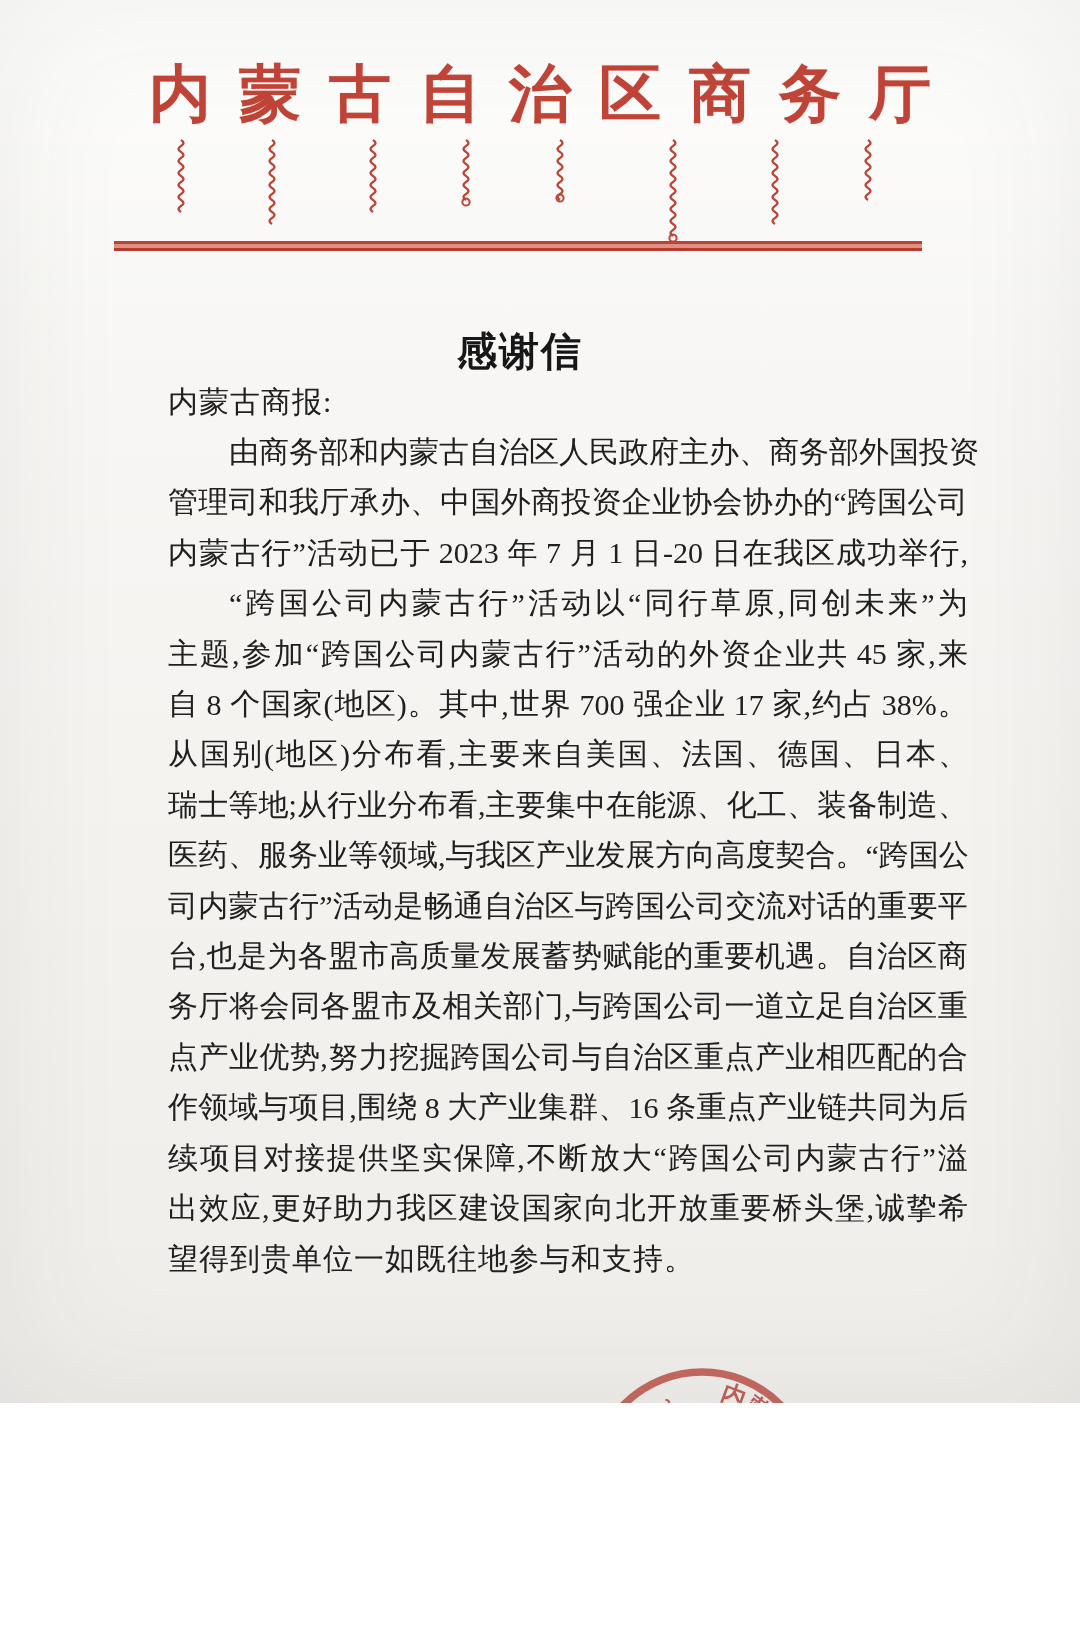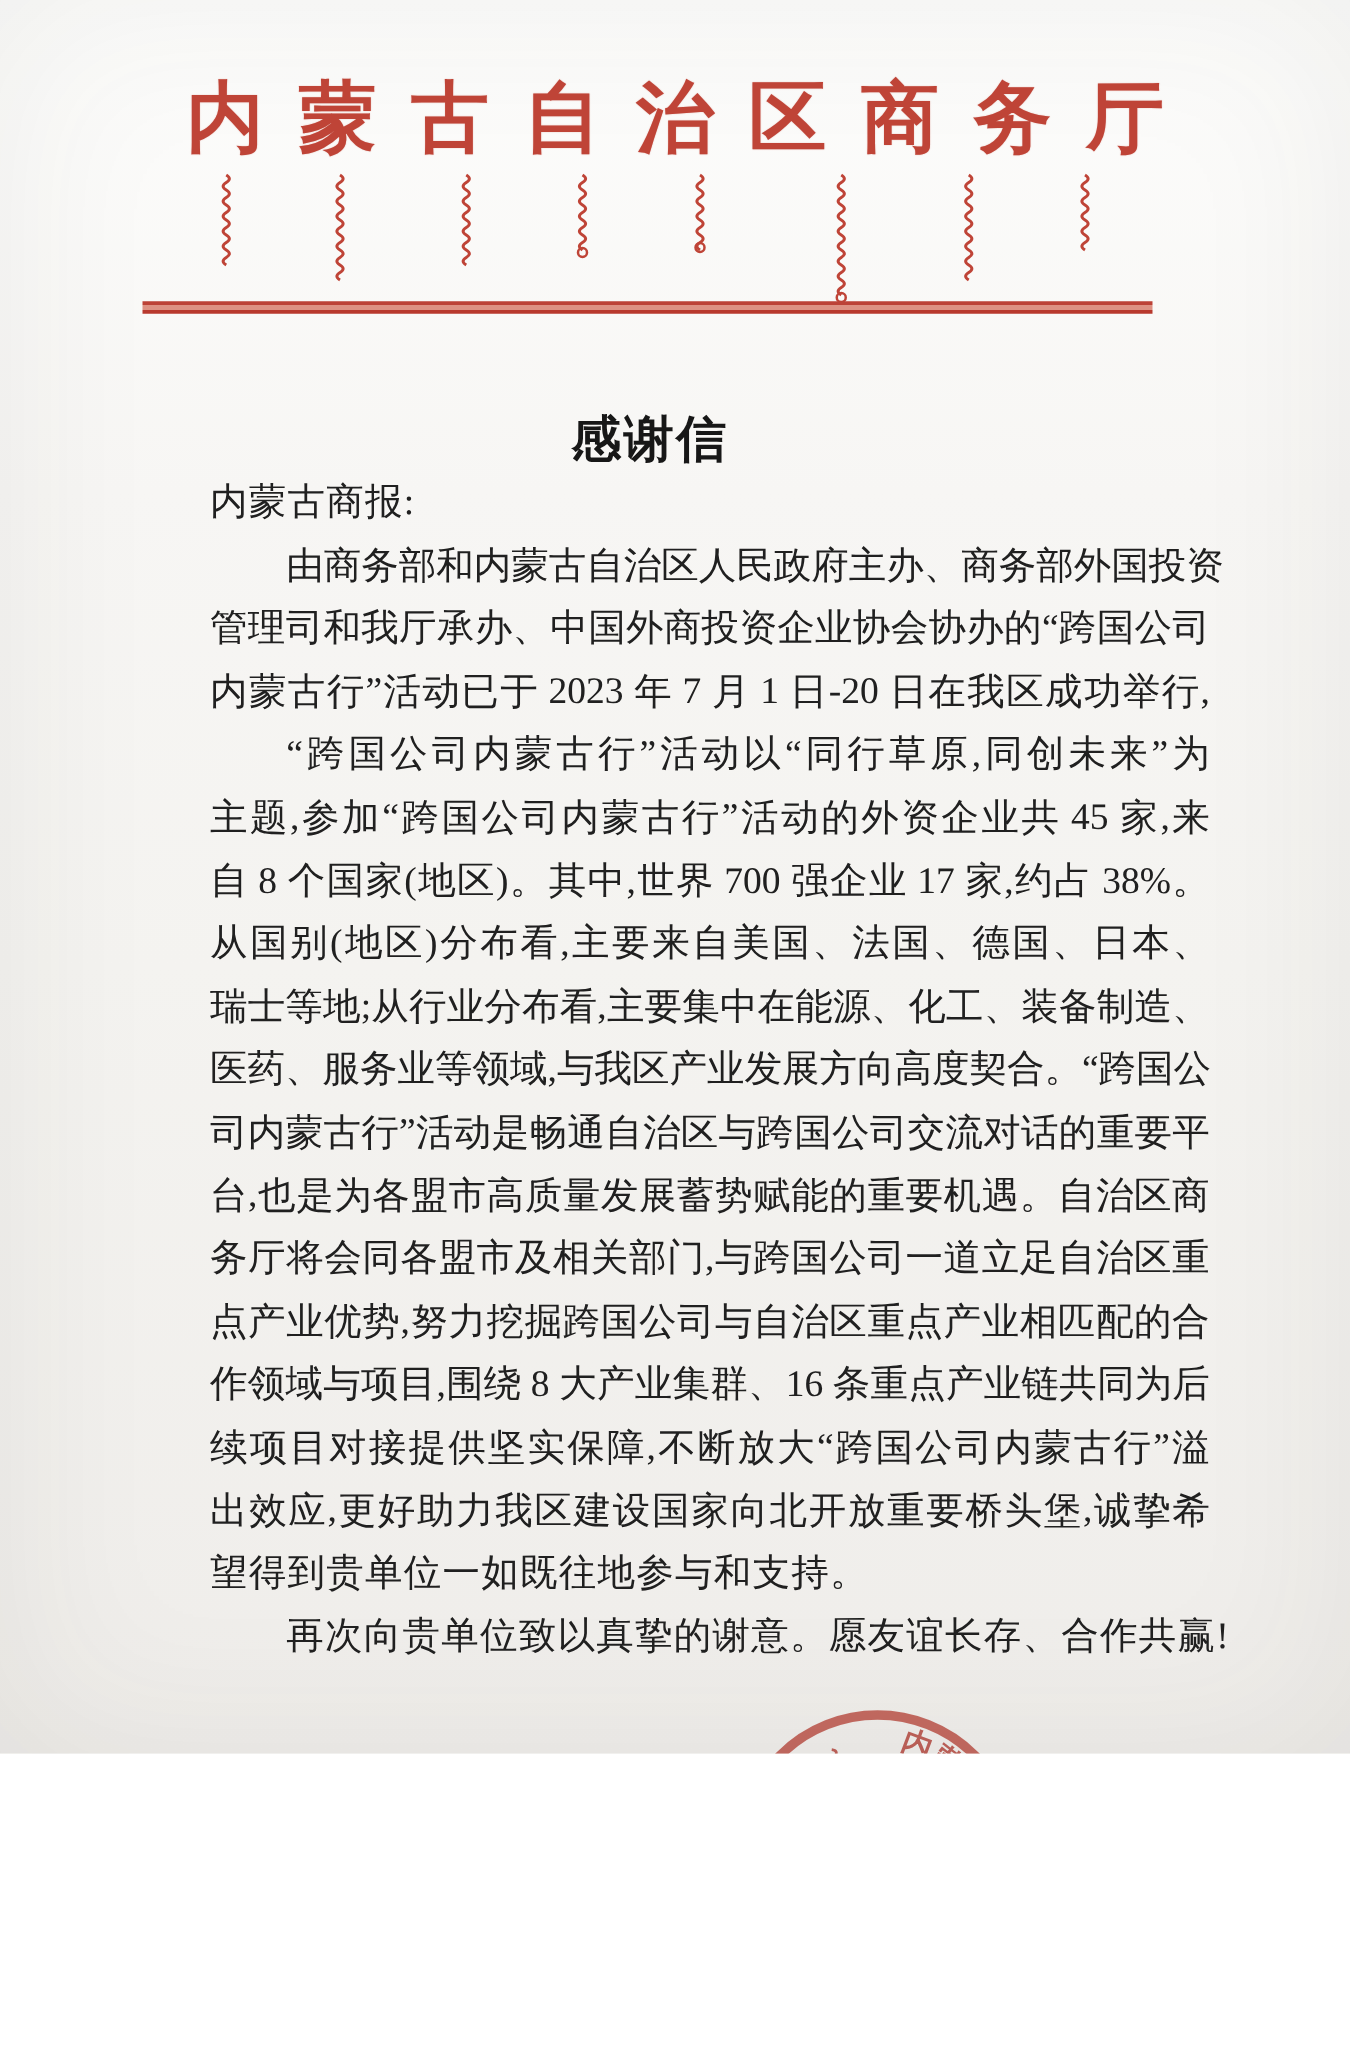--- a/index.html
+++ b/index.html
@@ -526,21 +526,20 @@
         <span>要</span>
         <span>桥</span>
         <span>头</span>
         <span>堡</span>
         <span>,</span>
         <span>诚</span>
         <span>挚</span>
         <span>希</span>
       </div>
       <div class="line plain">望得到贵单位一如既往地参与和支持。</div>
-      <div class="line plain ind">再次向贵单位致以真挚的谢意。愿友谊长存、合作共赢!</div>
     </div>
 
   <div class="date-text">2023 年 7 月 19 日</div>
 
   <svg class="seal" viewBox="0 0 248 248">
     <defs>
       <path id="arcZH" d="M141.5,41.8 A84,84 0 0 1 141.5,206.2"></path>
       <path id="arcNum" d="M59.1,196.1 A97,97 0 0 0 188.9,196.1"></path>
     </defs>
     <circle cx="124" cy="124" r="110" fill="none" stroke="#ca5c52" stroke-width="7.5" opacity="0.92"></circle>

